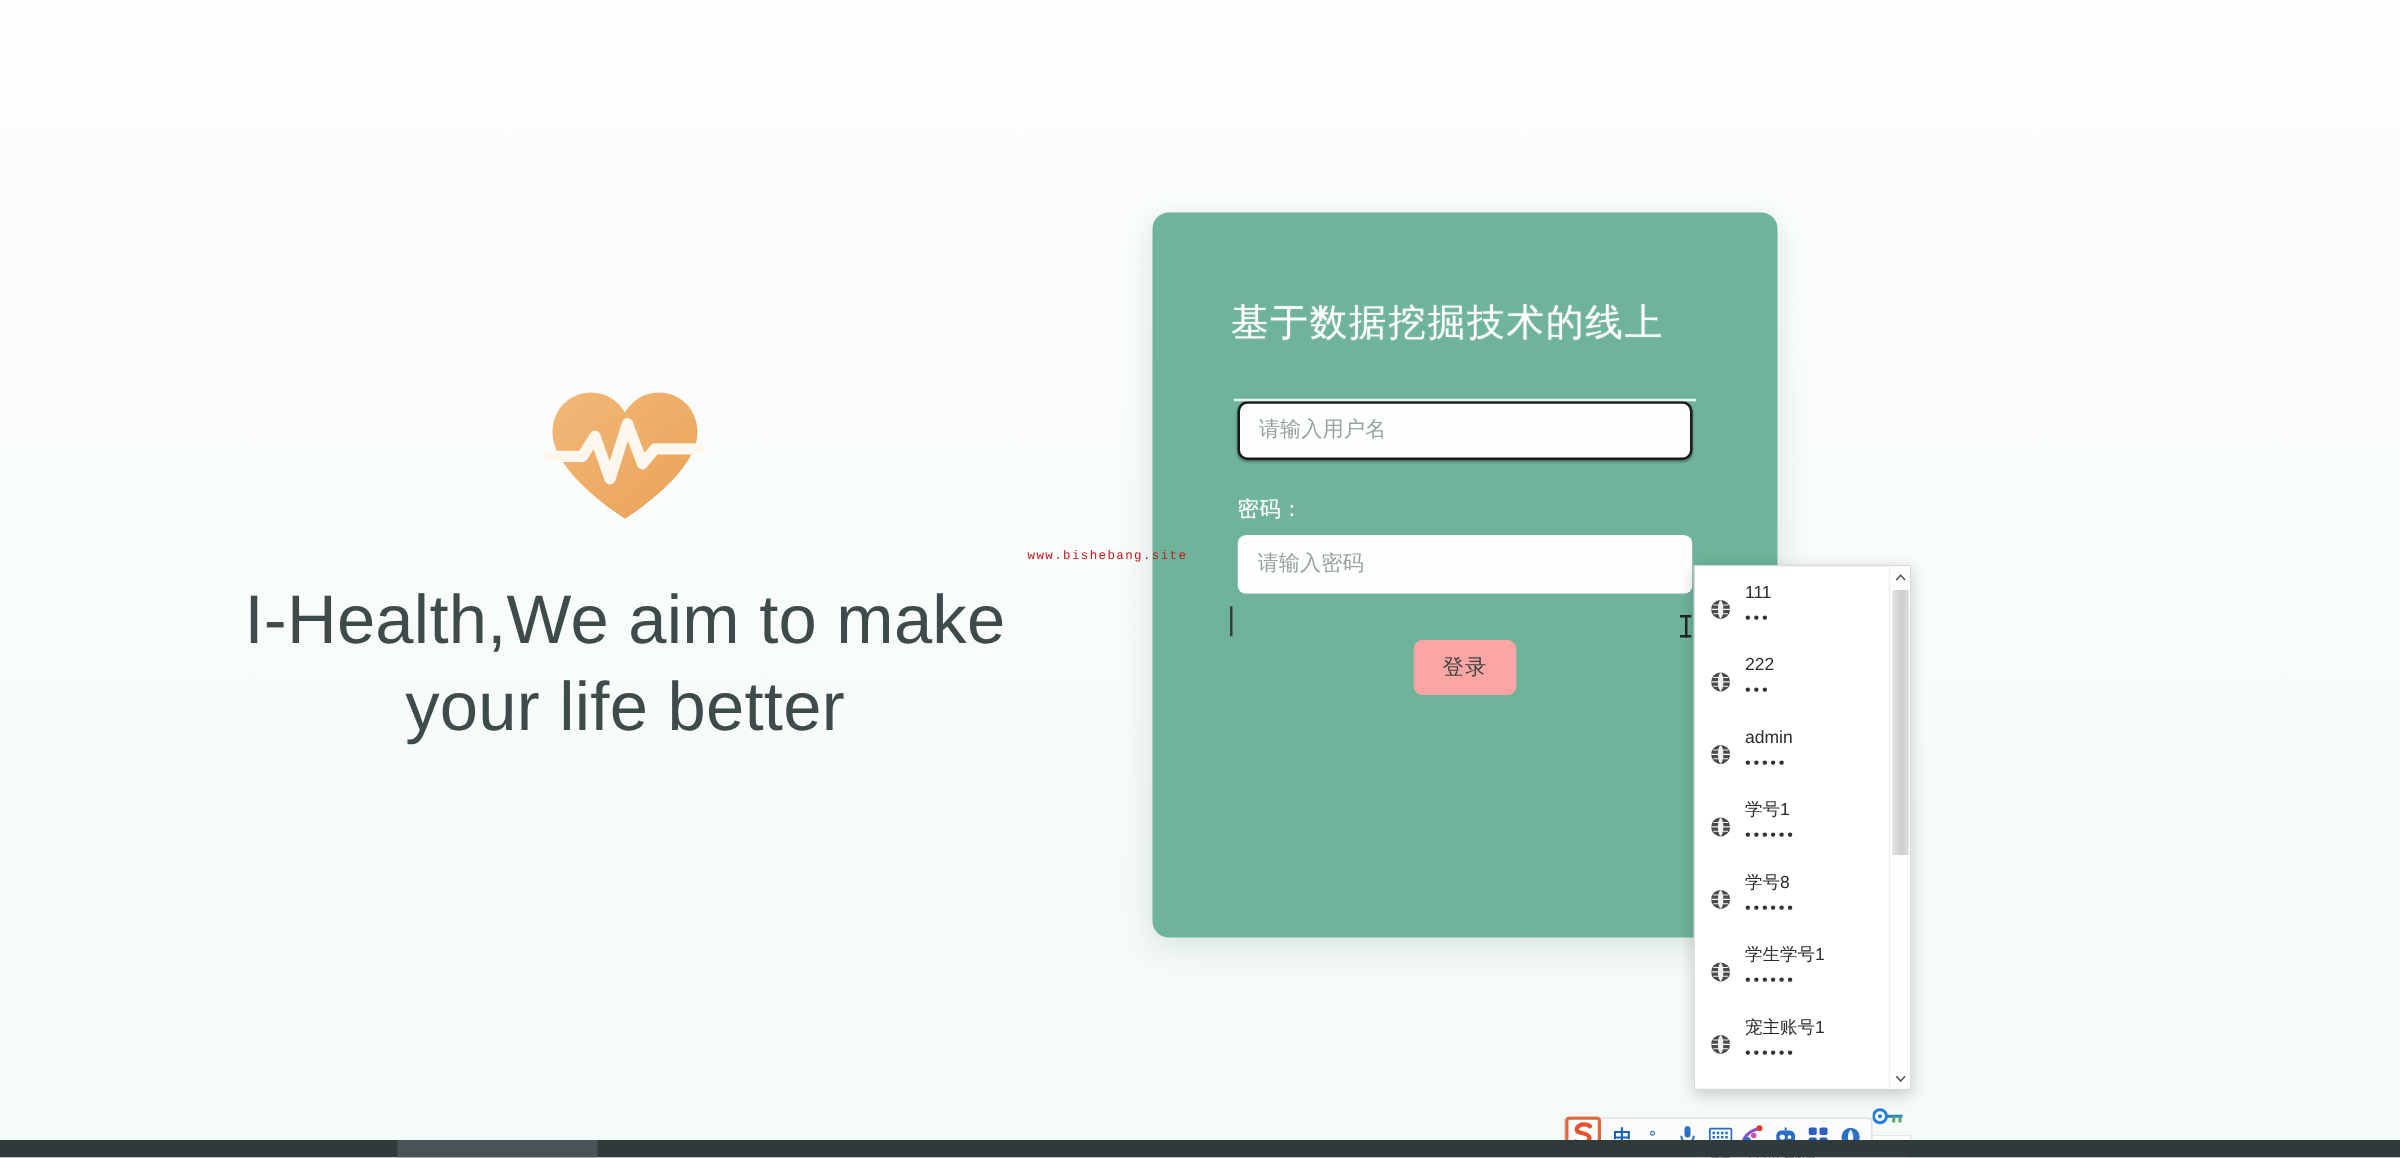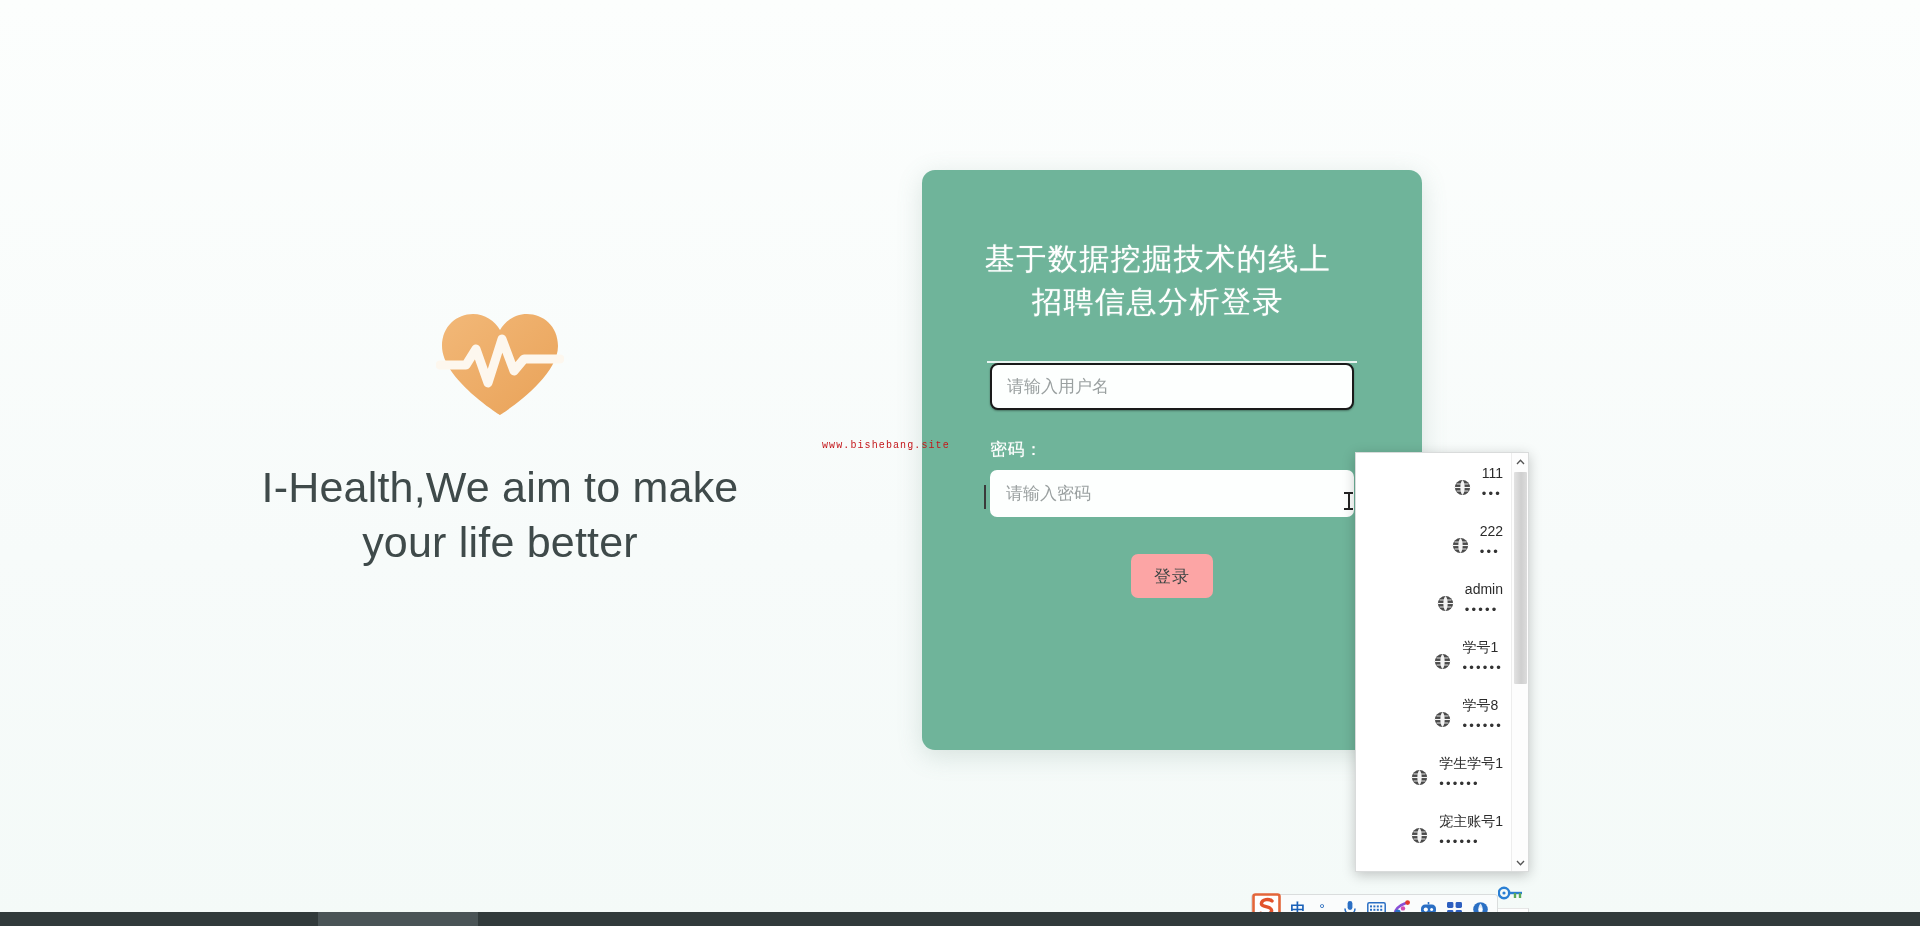--- a/index.html
+++ b/index.html
@@ -25,21 +25,21 @@
     width: 700px;
     text-align: center;
   }
   #heart-wrap {
     height: 130px;
     display: flex; align-items: center; justify-content: center;
     margin-bottom: 30px;
   }
   #heart-wrap svg { display:block; }
   #tagline {
-    font-size: 43px;
+    font-size: 55px;
     line-height: 1.28;
     color: #3f4a4a;
     font-weight: 400;
     letter-spacing: .2px;
     filter: blur(.25px);
   }
 
   
   #card {
     position: absolute;
@@ -137,21 +137,20 @@
     position: absolute;
     left: 0; top: 0; right: 17px; bottom: 0;
     padding-top: 6px;
   }
   .af-row {
     display: flex;
     align-items: flex-start;
     height: 58px;
     padding: 7px 8px 0 12px;
     cursor: default;
-    justify-content: flex-end;
   }
   .af-icon {
     width: 17px; height: 17px;
     flex: 0 0 17px;
     margin-top: 13px;
     margin-right: 11px;
   }
   .af-icon svg { display:block; }
   .af-texts { display: flex; flex-direction: column; gap: 7px; }
   .af-user {
@@ -301,21 +300,20 @@
     </div>
     <div id="tagline">
       <div>I-Health,We aim to make</div>
       <div>your life better</div>
     </div>
   </div>
 
   <div id="card">
     <h1 id="card-title">
       <span>基于数据挖掘技术的线上</span><br>
-      <span>招聘信息分析登录</span>
     </h1>
     <hr id="divider">
 
     <div class="field">
       <input class="text-input focused" type="text" placeholder="请输入用户名" style="">
     </div>
 
     <div class="field">
       <div class="field-label">密码：</div>
       <input class="text-input" type="password" placeholder="请输入密码" style="">

